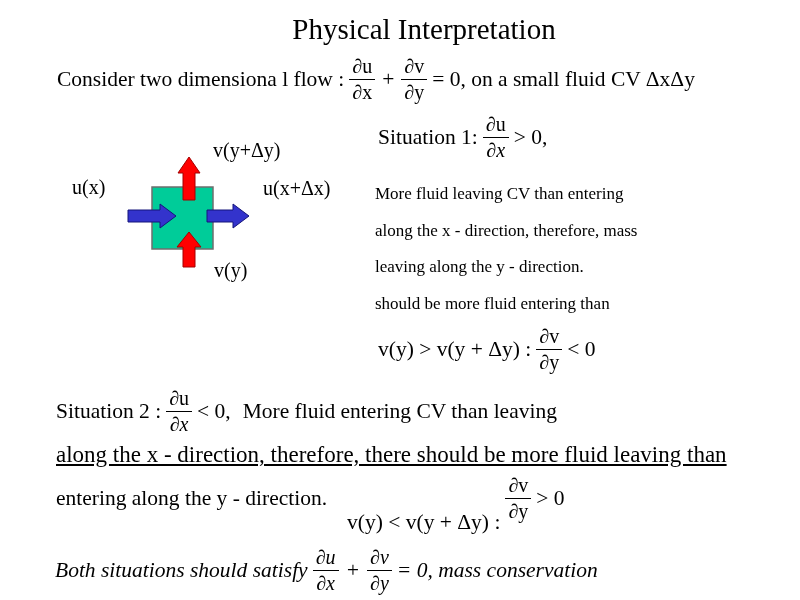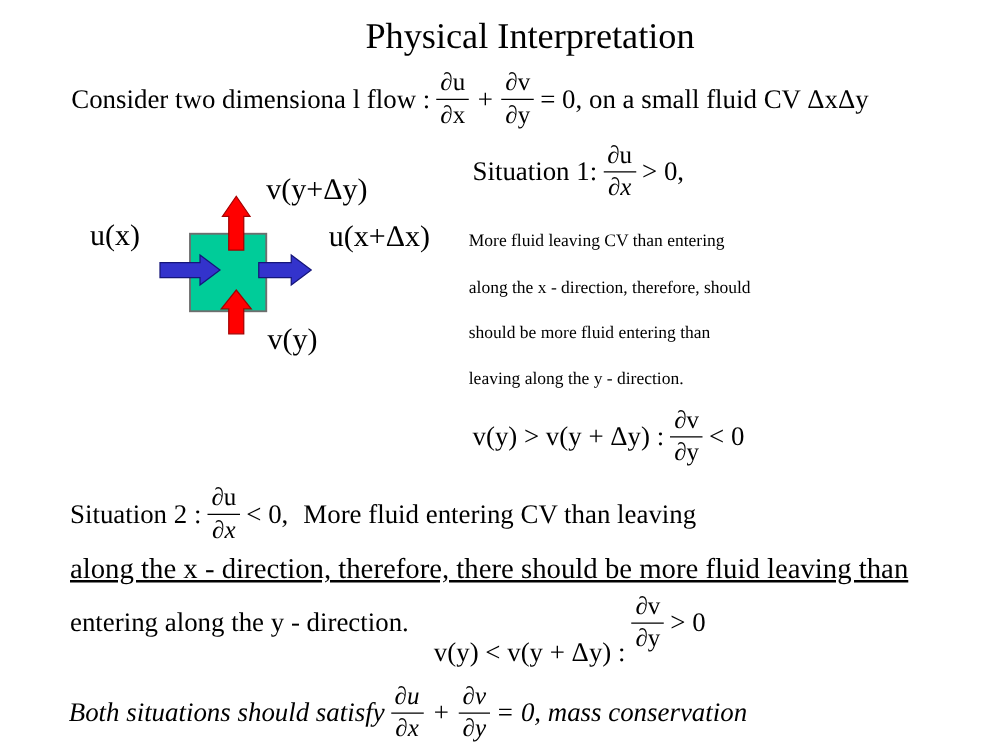--- a/index.html
+++ b/index.html
@@ -10,23 +10,23 @@
   .title{position:absolute;top:13px;left:0;right:0;text-align:center;font-size:29px;line-height:1.15;padding-left:48px;}
   .mrow{position:absolute;display:flex;align-items:center;font-size:21.5px;line-height:1.15;white-space:pre;}
   .frac{display:inline-flex;flex-direction:column;align-items:center;line-height:1.05;font-size:20px;margin:0 5px;}
   .frac .num{border-bottom:1.4px solid #000;padding:1px 3px 2px;}
   .frac .den{padding-top:2px;}
   .it{font-style:italic;}
   .op{margin:0 2px;}
   .gap8{margin-left:8px;}
   .gap12{margin-left:12px;}
   .gap20{margin-left:20px;margin-top:48px;}
-  .para{position:absolute;left:375px;top:176px;font-size:14px;line-height:36.5px;white-space:nowrap;}
+  .para{position:absolute;left:375px;top:176px;font-size:17px;line-height:36.5px;white-space:nowrap;}
   .textline{position:absolute;font-size:23px;line-height:1.15;white-space:pre;text-decoration:underline;}
-  .dlabel{position:absolute;font-size:24px;line-height:1.1;white-space:pre;}
+  .dlabel{position:absolute;font-size:20px;line-height:1.1;white-space:pre;}
   .diagram-svg{position:absolute;left:125px;top:150px;}
   .cv-square{fill:var(--square-fill,#00CC99);stroke:var(--square-border,#6E6E6E);stroke-width:1.5;}
   .arrow-red{fill:var(--arrow-red,#FF0000);stroke:var(--arrow-red-border,#A40000);stroke-width:1;}
   .arrow-blue{fill:var(--arrow-blue,#3333CC);stroke:var(--arrow-blue-border,#15157A);stroke-width:1;}
 </style>
 </head>
 <body>
 
 <div class="slide">
 
@@ -63,23 +63,23 @@
     <span>Situation 1:</span>
     <span class="frac">
       <span class="num">∂u</span>
       <span class="den it">∂x</span>
     </span>
     <span>&gt; 0,</span>
   </div>
 
   <div class="para">
     <div>More fluid leaving CV than entering</div>
-    <div>along the x - direction, therefore, should</div>
+    <div>along the x - direction, therefore, mass</div>
+    <div>leaving along the y - direction.</div>
     <div>should be more fluid entering than</div>
-    <div>leaving along the y - direction.</div>
   </div>
 
   <div class="mrow" style="left:378px;top:324px;height:50px;">
     <span>v(y) &gt; v(y + Δy) :</span>
     <span class="frac">
       <span class="num">∂v</span>
       <span class="den">∂y</span>
     </span>
     <span>&lt; 0</span>
   </div>

